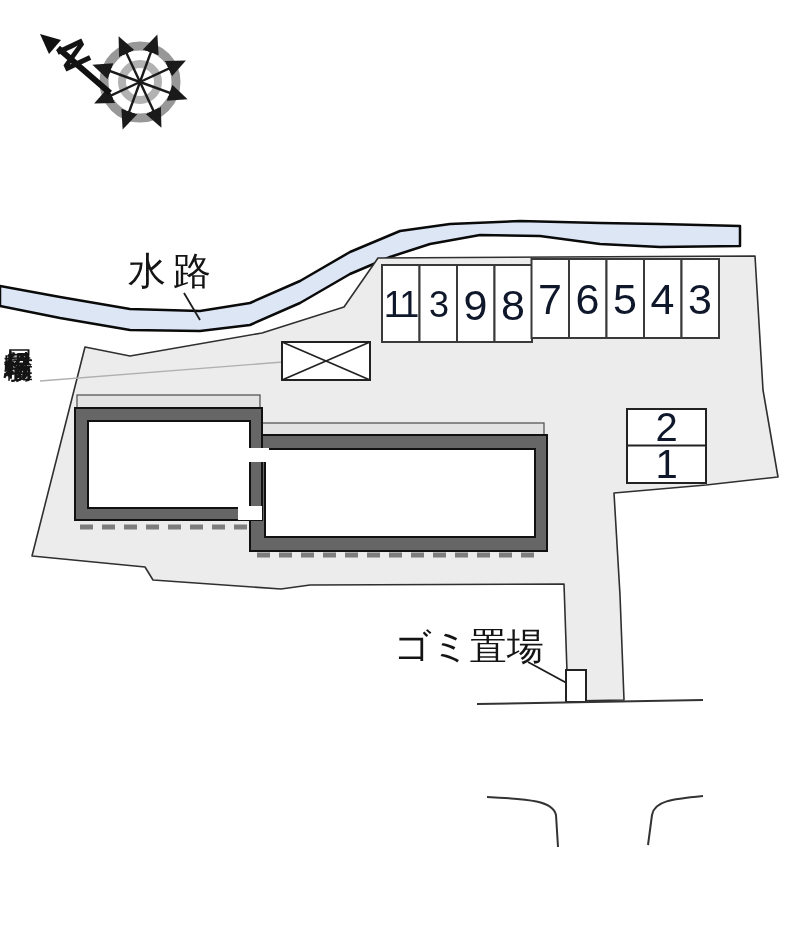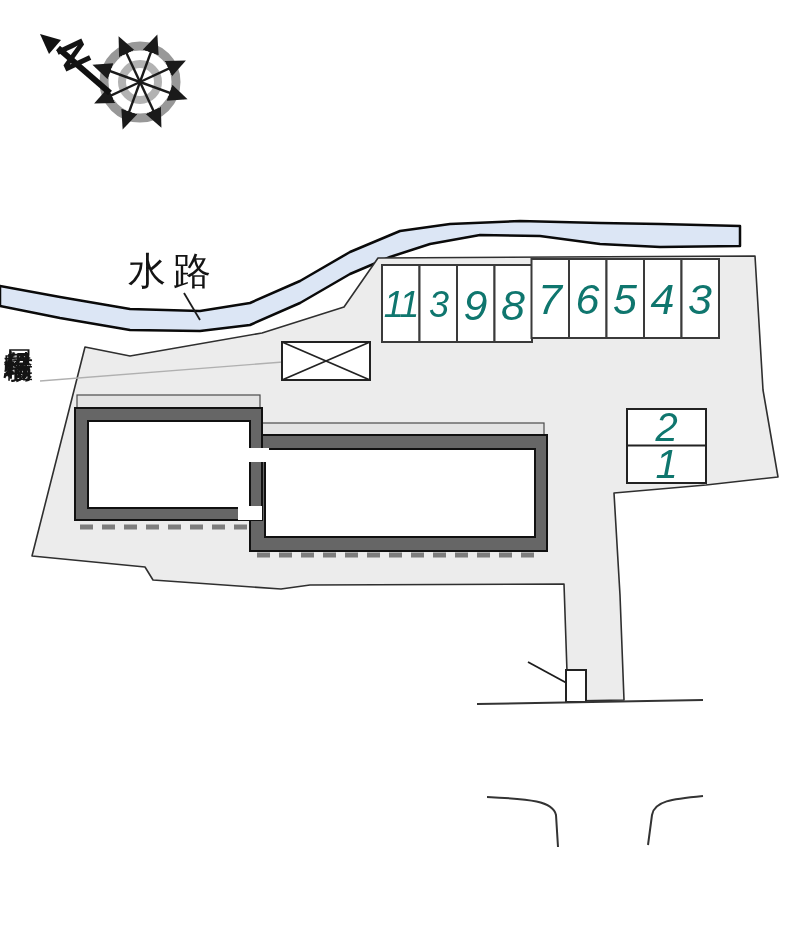--- a/index.html
+++ b/index.html
@@ -13,21 +13,21 @@
   .lbl-bike{
     left:4px;top:326px;font-size:29px;line-height:30px;
     writing-mode:vertical-rl;text-orientation:upright;letter-spacing:1px;
   }
   .lbl-garbage{left:394px;top:622px;font-size:37px;}
   .lbl-road{left:502px;top:726px;font-size:44px;}
   .lbl-north{
     left:53px;top:34px;width:42px;height:42px;font-size:40px;font-weight:bold;
     text-align:center;line-height:42px;transform:rotate(65deg);transform-origin:50% 50%;
   }
-  .stall-num{position:absolute;text-align:center;font-size:43px;color:#0f766e;font-style:italic;}
+  .stall-num{position:absolute;text-align:center;font-size:43px;color:#0f172a;}
   .stall-num.two{font-size:36px;letter-spacing:-2px;}
   .rowA{top:281px;height:48px;line-height:48px;width:37px;}
   .rowB{top:275px;height:48px;line-height:48px;width:37px;}
   .pair{left:627px;width:79px;height:37px;line-height:37px;font-size:40px;}
 </style>
 </head>
 <body>
 
 <div class="canvas">
 
@@ -106,20 +106,21 @@
       <g>
         <line x1="110" y1="93" x2="58" y2="48" stroke="#111" stroke-width="6"></line>
         <polygon points="40,34 61,40 49,54" fill="#111"></polygon>
       </g>
     </g>
   </svg>
 
   <div class="lbl lbl-north">N</div>
   <div class="lbl lbl-water">水路</div>
   <div class="lbl lbl-bike">屋根付駐輪場</div>
+  <div class="lbl lbl-garbage">ゴミ置場</div>
 
   <div class="stall-num rowA two" style="left:382px;">11</div>
   <div class="stall-num rowA two" style="left:419.5px;">3</div>
   <div class="stall-num rowA" style="left:457px;">9</div>
   <div class="stall-num rowA" style="left:494.5px;">8</div>
   <div class="stall-num rowB" style="left:531.5px;">7</div>
   <div class="stall-num rowB" style="left:569px;">6</div>
   <div class="stall-num rowB" style="left:606.5px;">5</div>
   <div class="stall-num rowB" style="left:644px;">4</div>
   <div class="stall-num rowB" style="left:681.5px;">3</div>

